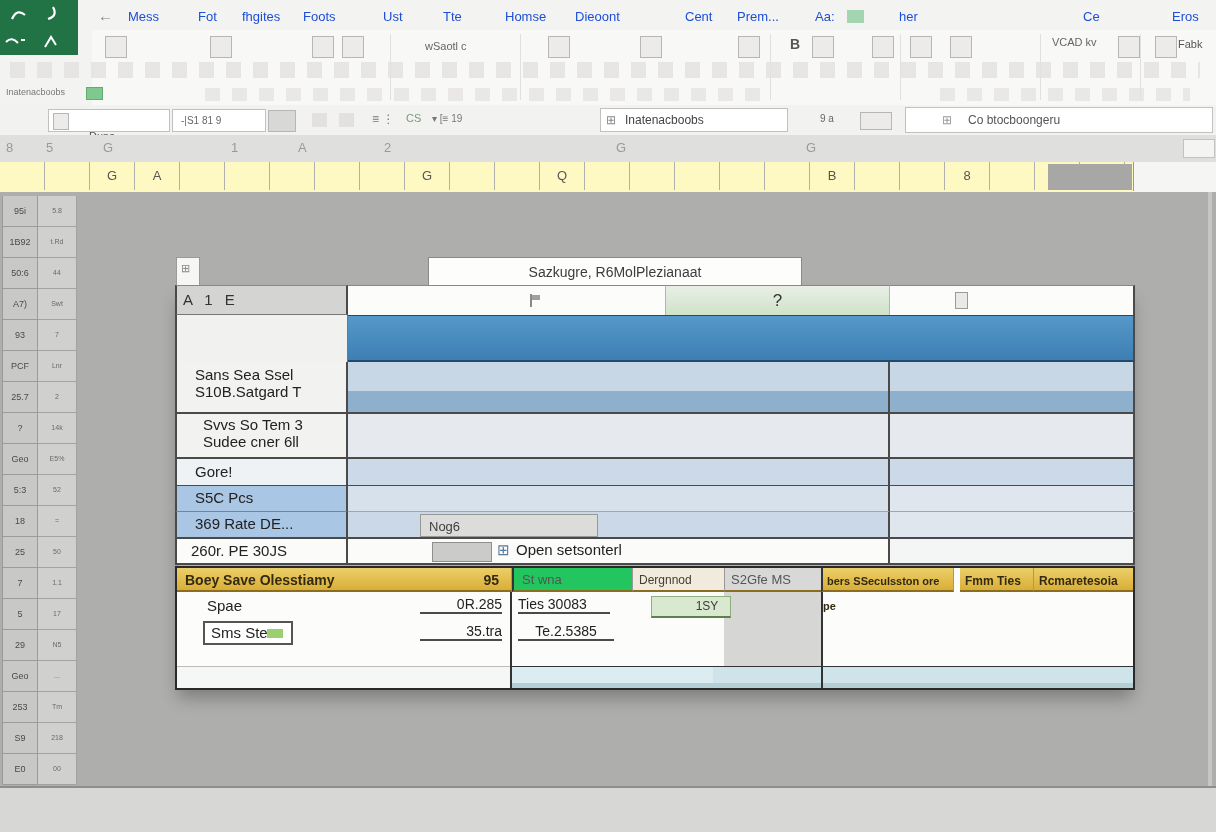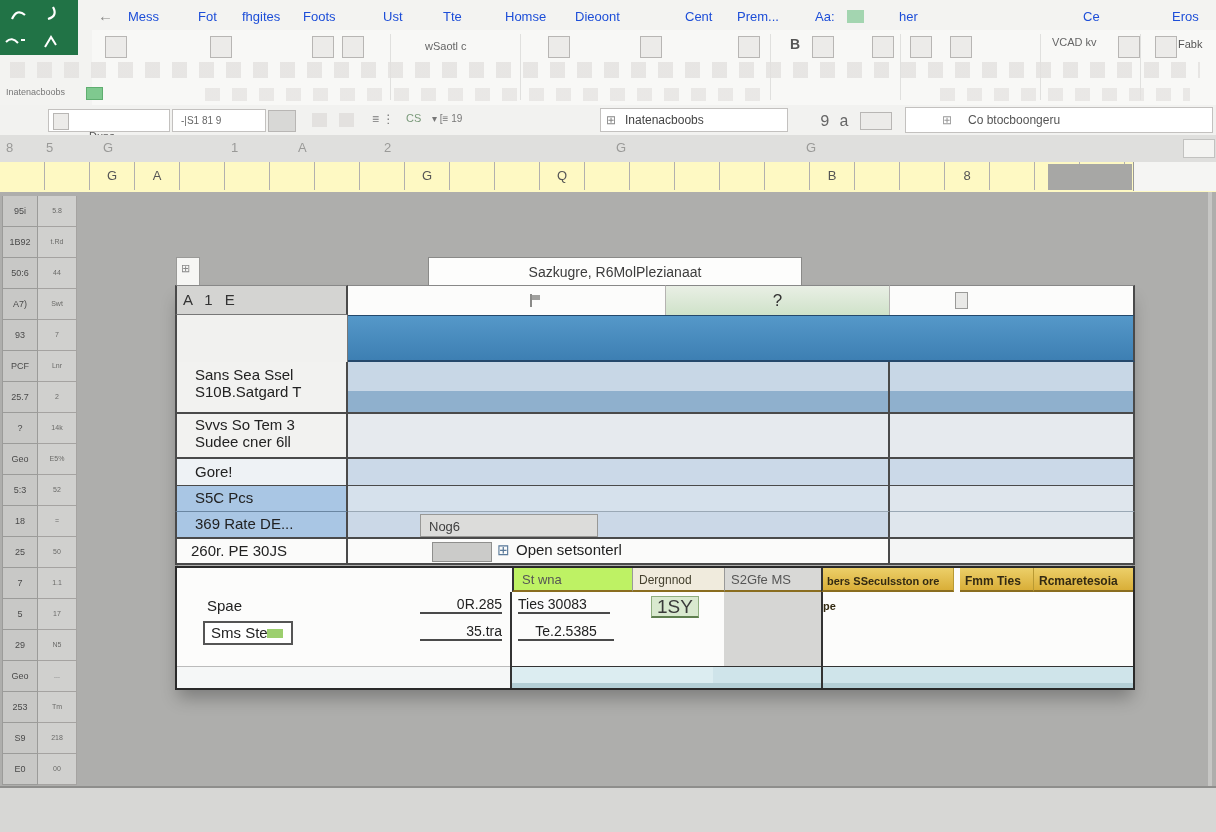--- a/index.html
+++ b/index.html
@@ -109,21 +109,21 @@
   </div>
   <div class="abs ic" style="left:268px;top:5px;width:26px;height:20px;background:#d8d8d6;"></div>
   <div class="abs band" style="left:312px;top:8px;width:50px;height:14px;"></div>
   <span class="abs txt" style="left:372px;top:7px;font-size:12px;color:#777;">≡ ⋮</span>
   <span class="abs txt" style="left:406px;top:7px;font-size:11px;color:#7a9a7a;">CS</span>
   <span class="abs txt" style="left:432px;top:8px;font-size:10px;color:#777;">▾ [≡ 19</span>
   <div class="abs wbox" style="left:600px;top:3px;width:186px;height:22px;line-height:22px;">
     <span class="abs txt" style="left:5px;top:0;font-size:12px;color:#888;">⊞</span>
     <span class="abs txt" style="left:24px;top:0;font-size:12px;color:#444;">Inatenacboobs</span>
   </div>
-  <span class="abs txt" style="left:820px;top:8px;font-size:16px;color:#666;font-family:Liberation Mono, monospace;">9 a</span>
+  <span class="abs txt" style="left:820px;top:8px;font-size:10px;color:#666;">9 a</span>
   <div class="abs ic" style="left:860px;top:7px;width:30px;height:16px;"></div>
   <div class="abs wbox" style="left:905px;top:2px;width:306px;height:24px;line-height:24px;">
     <span class="abs txt" style="left:36px;top:0;font-size:12px;color:#999;">⊞</span>
     <span class="abs txt" style="left:62px;top:0;font-size:12px;color:#555;">Co btocboongeru</span>
   </div>
 </div>
 
 <div class="abs" style="left:0;top:135px;width:1216px;height:27px;background:#dfdfdd;border-bottom:1px solid #c6c6c4;">
   <span class="abs txt" style="left:6px;top:5px;font-size:13px;color:#9a9a98;">8</span>
   <span class="abs txt" style="left:46px;top:5px;font-size:13px;color:#9a9a98;">5</span>
@@ -271,21 +271,21 @@
 <div class="abs" style="left:175px;top:315px;width:173px;height:47px;background:#f1f1ef;border-left:2px solid #4a4a4a;border-right:1px solid #777;box-sizing:border-box;"></div>
 <div class="abs" style="left:348px;top:315px;width:787px;height:47px;background:linear-gradient(180deg,#5598c9,#3d7fb3);border-top:1px solid #24486b;border-bottom:2px solid #24486b;border-right:2px solid #4a4a4a;box-sizing:border-box;"></div>
 
 <div class="abs" style="left:175px;top:362px;width:173px;height:52px;background:#f2f2f0;border-left:2px solid #4a4a4a;border-right:2px solid #4a4a4a;border-bottom:2px solid #4a4a4a;box-sizing:border-box;padding:4px 0 0 18px;">
   <div class="lbl">Sans Sea Ssel</div>
   <div class="lbl">S10B.Satgard T</div>
 </div>
 <div class="abs" style="left:348px;top:362px;width:542px;height:52px;background:linear-gradient(180deg,#c8d7e6 0 58%,#8fb0cd 58%);border-right:2px solid #4a4a4a;border-bottom:2px solid #4a4a4a;box-sizing:border-box;"></div>
 <div class="abs" style="left:890px;top:362px;width:245px;height:52px;background:linear-gradient(180deg,#c8d7e6 0 58%,#8fb0cd 58%);border-right:2px solid #4a4a4a;border-bottom:2px solid #4a4a4a;box-sizing:border-box;"></div>
 
-<div class="abs" style="left:175px;top:414px;width:173px;height:45px;background:#f2f2f0;border-left:2px solid #4a4a4a;border-right:2px solid #4a4a4a;border-bottom:2px solid #4a4a4a;box-sizing:border-box;padding:2px 0 0 18px;">
+<div class="abs" style="left:175px;top:414px;width:173px;height:45px;background:#f2f2f0;border-left:2px solid #4a4a4a;border-right:2px solid #4a4a4a;border-bottom:2px solid #4a4a4a;box-sizing:border-box;padding:2px 0 0 26px;">
   <div class="lbl">Svvs So Tem 3</div>
   <div class="lbl">Sudee cner 6ll</div>
 </div>
 <div class="abs" style="left:348px;top:414px;width:542px;height:45px;background:#e6eaee;border-right:2px solid #4a4a4a;border-bottom:2px solid #4a4a4a;box-sizing:border-box;"></div>
 <div class="abs" style="left:890px;top:414px;width:245px;height:45px;background:#e6eaee;border-right:2px solid #4a4a4a;border-bottom:2px solid #4a4a4a;box-sizing:border-box;"></div>
 
 <div class="abs" style="left:175px;top:459px;width:173px;height:27px;background:#eef2f5;border-left:2px solid #4a4a4a;border-right:2px solid #4a4a4a;border-bottom:1px solid #4a4a4a;box-sizing:border-box;line-height:25px;">
   <span class="lbl" style="padding-left:18px;">Gore!</span>
 </div>
 <div class="abs" style="left:348px;top:459px;width:542px;height:27px;background:#cbd9e8;border-right:2px solid #4a4a4a;border-bottom:1px solid #4a4a4a;box-sizing:border-box;"></div>
@@ -312,21 +312,25 @@
 </div>
 <div class="abs" style="left:348px;top:539px;width:542px;height:26px;background:#fbfbfa;border-right:2px solid #4a4a4a;border-bottom:2px solid #4a4a4a;box-sizing:border-box;">
   <div class="abs" style="left:84px;top:3px;width:58px;height:18px;background:#cbcbc9;border:1px solid #8f8f8d;"></div>
   <span class="abs" style="left:149px;top:2px;font-size:15px;color:#5a7a9a;">⊞</span>
   <span class="abs txt lbl" style="left:168px;top:2px;">Open setsonterl</span>
 </div>
 <div class="abs" style="left:890px;top:539px;width:245px;height:26px;background:#f4f5f5;border-right:2px solid #4a4a4a;border-bottom:2px solid #4a4a4a;box-sizing:border-box;"></div>
 
 <div class="abs" style="left:175px;top:566px;width:960px;height:124px;background:#fcfcfb;border:2px solid #2a2a2a;box-sizing:border-box;">
 
-  <div class="abs" style="left:335px;top:0;width:120px;height:24px;background:#bef264;border-bottom:2px solid #8a6d1f;border-left:2px solid #333;box-sizing:border-box;line-height:22px;">
+  <div class="abs yellow" style="left:0;top:0;width:335px;height:24px;line-height:24px;box-sizing:border-box;">
+    <span style="padding-left:8px;font-size:14px;">Boey Save Olesstiamy</span>
+    <span class="abs" style="right:12px;top:0;font-size:14px;">95</span>
+  </div>
+  <div class="abs" style="left:335px;top:0;width:120px;height:24px;background:#22c55e;border-bottom:2px solid #8a6d1f;border-left:2px solid #333;box-sizing:border-box;line-height:22px;">
     <span style="padding-left:8px;font-size:13px;color:#555;">St wna</span>
   </div>
   <div class="abs" style="left:455px;top:0;width:92px;height:24px;background:#f0ebdd;border-bottom:2px solid #8a6d1f;border-left:1px solid #999;box-sizing:border-box;line-height:22px;">
     <span style="padding-left:6px;font-size:12px;color:#44402e;">Dergnnod</span>
   </div>
   <div class="abs" style="left:547px;top:0;width:97px;height:24px;background:#d8d8d6;border-bottom:2px solid #8a6d1f;border-left:1px solid #999;box-sizing:border-box;line-height:22px;">
     <span style="padding-left:6px;font-size:13px;color:#555;">S2Gfe MS</span>
   </div>
   <div class="abs yellow" style="left:644px;top:0;width:133px;height:24px;border-left:2px solid #333;box-sizing:border-box;line-height:24px;">
     <span style="padding-left:4px;font-size:11px;">bers SSeculsston ore pe</span>
@@ -339,21 +343,21 @@
   </div>
 
   <div class="abs" style="left:547px;top:24px;width:97px;height:76px;background:#d6d6d4;"></div>
 
   <div class="abs" style="left:333px;top:24px;width:2px;height:96px;background:#333;"></div>
   <div class="abs" style="left:644px;top:24px;width:2px;height:96px;background:#333;"></div>
 
   <span class="abs txt lbl" style="left:30px;top:29px;">Spae</span>
   <div class="abs uval" style="left:243px;top:28px;width:82px;">0R.285</div>
   <div class="abs uval" style="left:341px;top:28px;width:92px;text-align:left;">Ties 30083</div>
-  <div class="abs" style="left:474px;top:28px;width:46px;height:19px;background:#d9e9cf;border:1px solid #8fae7f;border-bottom:2px solid #5f7f4f;text-align:center;font-size:19px;color:#3a3a3a;line-height:19px;">1SY</div>
+  <div class="abs" style="left:474px;top:28px;width:46px;height:19px;background:#d9e9cf;border:1px solid #8fae7f;border-bottom:2px solid #5f7f4f;text-align:center;font-size:12px;color:#3a3a3a;line-height:19px;padding-left:32px;">1SY</div>
 
   <div class="abs" style="left:26px;top:53px;width:90px;height:24px;background:#ffffff;border:2px solid #555;box-sizing:border-box;line-height:20px;">
     <span class="txt lbl" style="padding-left:6px;">Sms Ste</span>
     <div class="abs" style="left:62px;top:6px;width:16px;height:9px;background:#9ccf6e;"></div>
   </div>
   <div class="abs uval" style="left:243px;top:55px;width:82px;">35.tra</div>
   <div class="abs uval" style="left:341px;top:55px;width:96px;text-align:center;">Te.2.5385</div>
 
   <div class="abs" style="left:0;top:98px;width:333px;height:22px;background:#f5f7f7;border-top:1px solid #bbb;box-sizing:border-box;"></div>
   <div class="abs" style="left:335px;top:98px;width:309px;height:22px;background:linear-gradient(90deg,#dcedf1 0 65%,#cfe4ea 65%);border-top:1px solid #333;box-shadow:inset 0 -5px 0 #b4cfd6;box-sizing:border-box;"></div>

